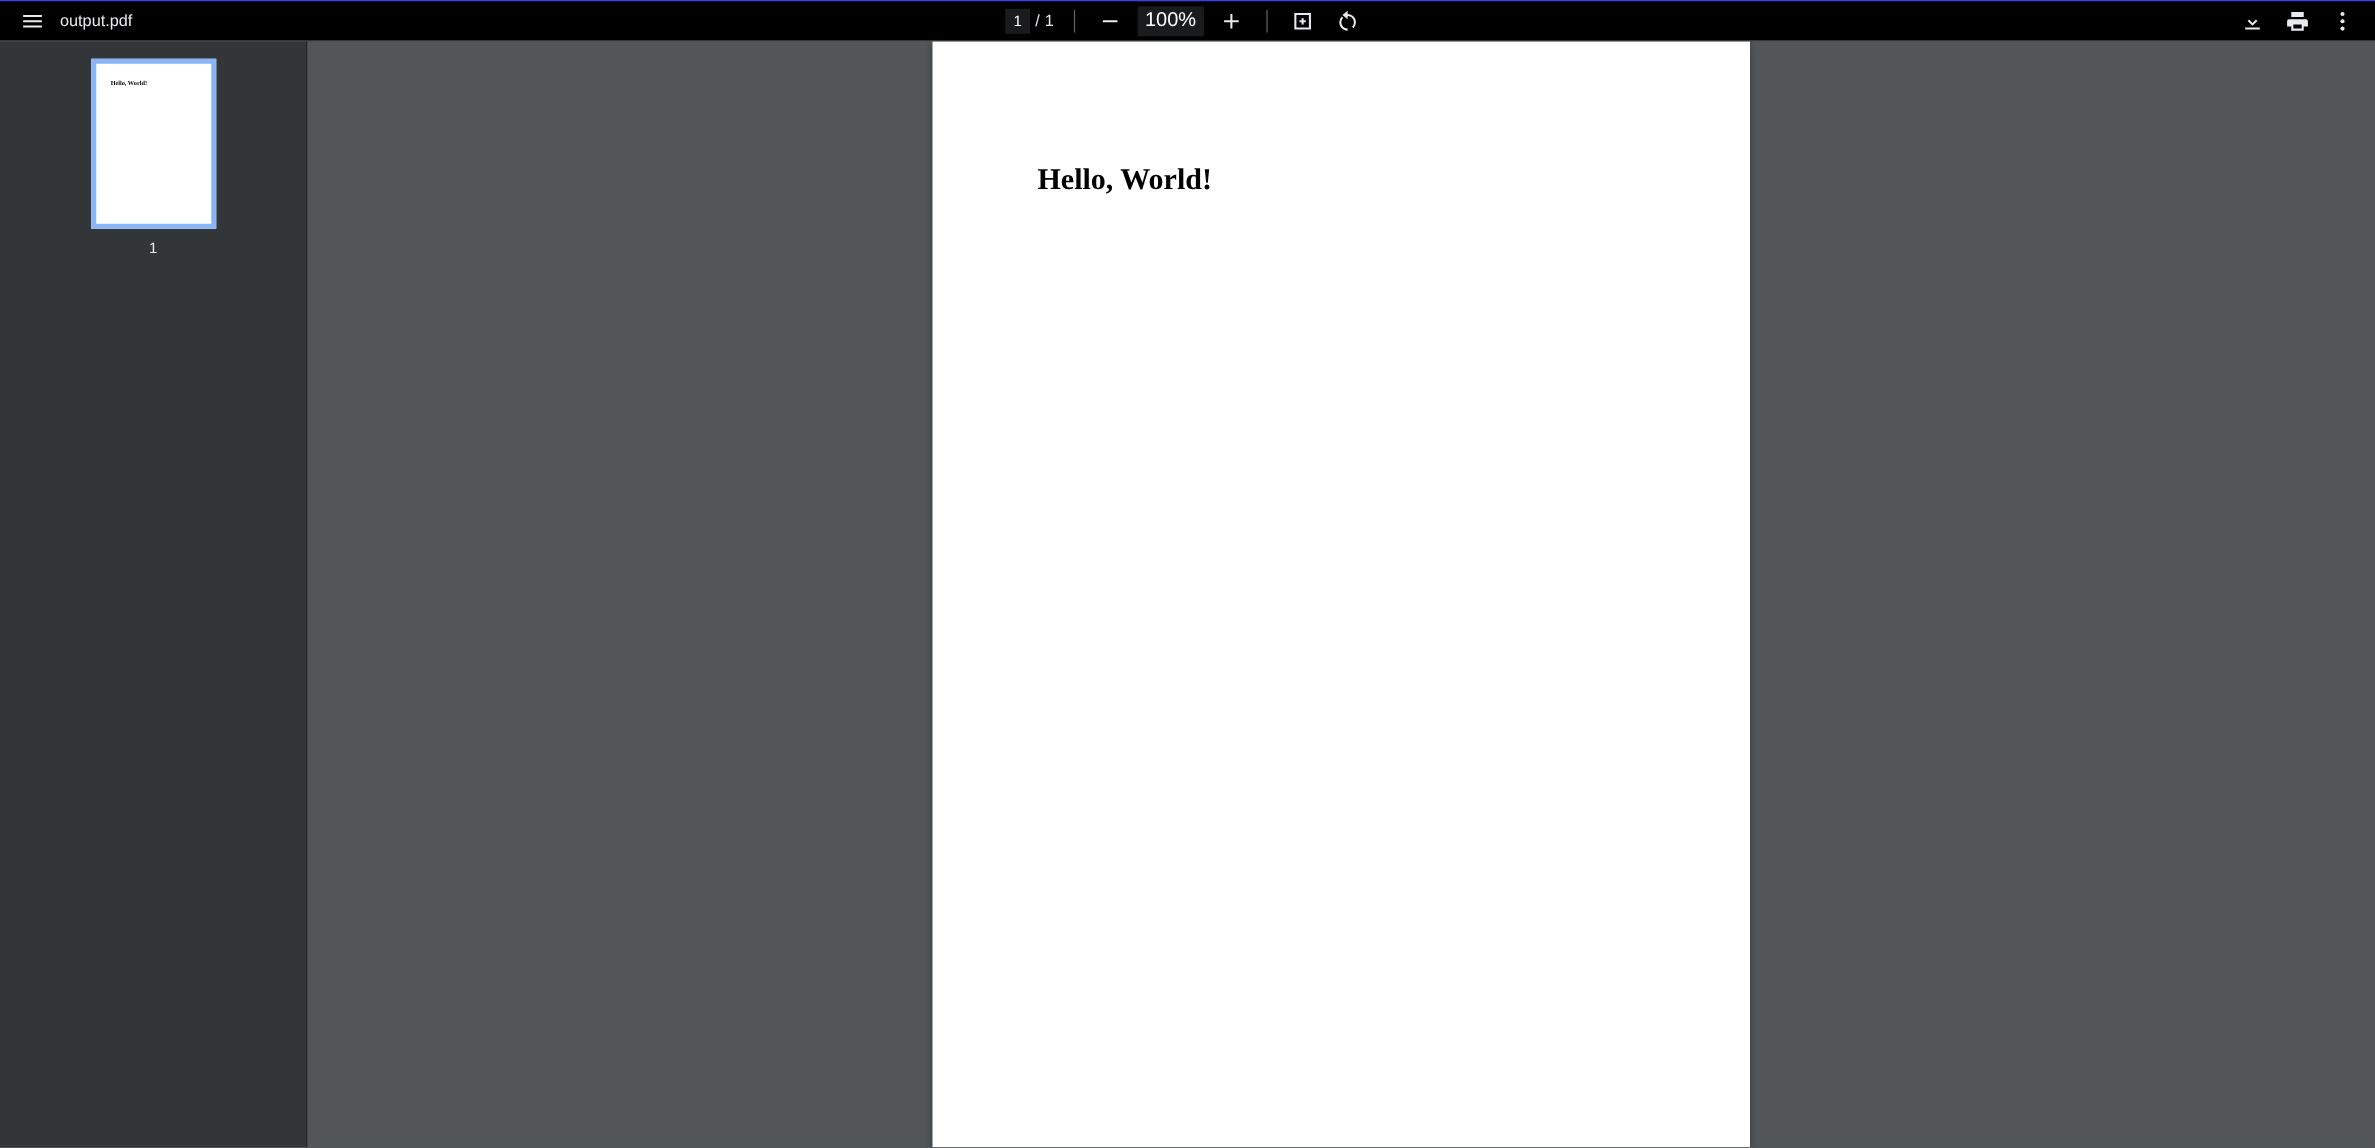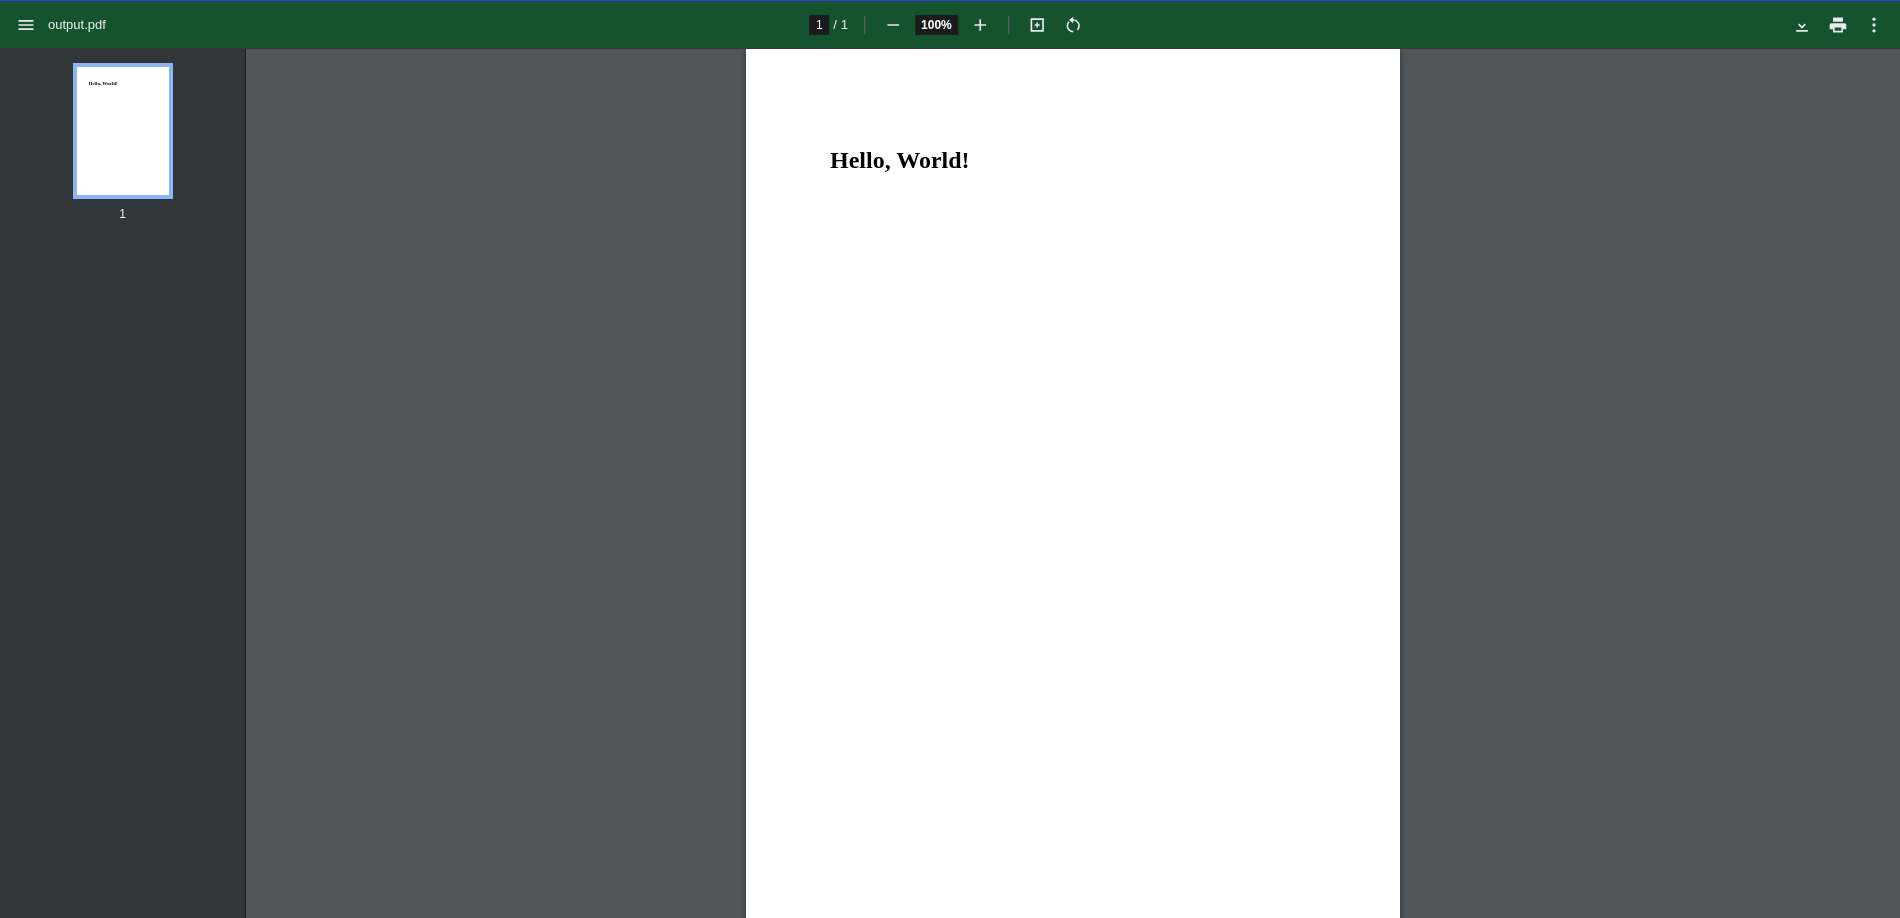--- a/index.html
+++ b/index.html
@@ -6,22 +6,22 @@
   html, body {
     width: 100%; height: 100%;
     font-family: Arial, sans-serif;
     background: #525659;
     overflow: hidden;
   }
   .app { width: 1900px; height: 918px; display: flex; flex-direction: column; }
 
   
   .toolbar {
-    height: 48px;
-    background: #14532d;
+    height: 32px;
+    background: #000000;
     border-top: 1px solid #3c3cf0;
     display: flex;
     align-items: center;
     color: #e8eaed;
     font-size: 13px;
     position: relative;
     flex: 0 0 auto;
   }
   .tb-left  { position: absolute; left: 0;  height: 100%; display: flex; align-items: center; }
   .tb-center{ position: absolute; left: 50%; transform: translateX(-50%); height: 100%; display: flex; align-items: center; }
@@ -54,26 +54,25 @@
   .page-total {
     color: #e8eaed; font-size: 13px;
     padding: 0 6px 0 4px;
   }
   .vdiv {
     width: 1px; height: 18px;
     background: #5f6368; margin: 0 10px;
   }
   .zoom-field {
     background: #191b1c; color: #fff;
-    font-size: 12px;
+    font-size: 16px;
     padding: 3px 6px;
     margin: 0 4px;
     min-width: 34px;
     text-align: center;
-    font-weight: bold;
   }
 
   
   .body {
     flex: 1 1 auto;
     display: flex;
     overflow: hidden;
     border-top: 1px solid rgba(0,0,0,0.35);
   }
 

